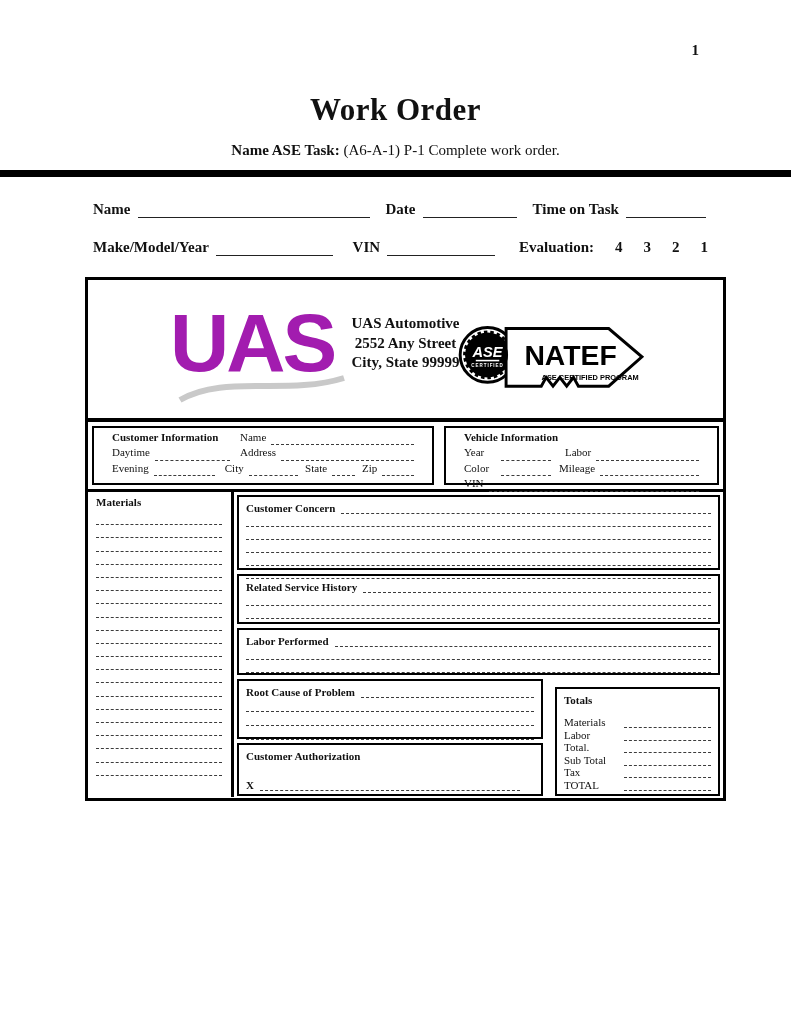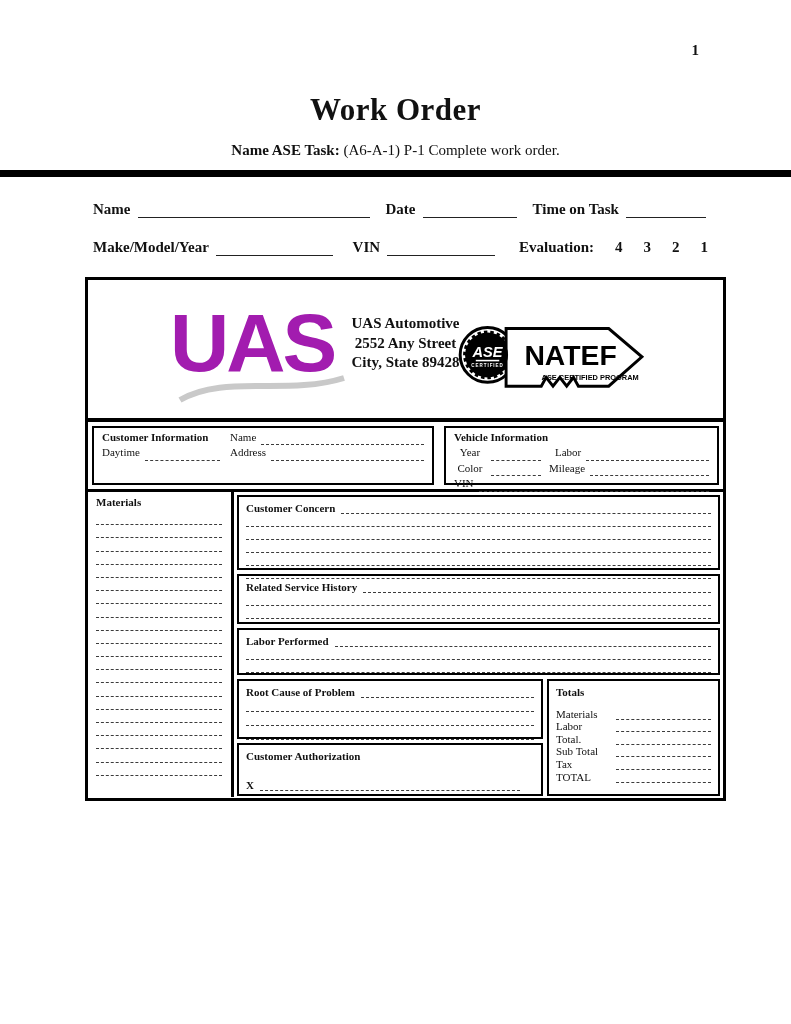--- a/index.html
+++ b/index.html
@@ -26,41 +26,41 @@
     border:3px solid #000;box-sizing:border-box;font-size:11px;}
   .form-header{position:relative;height:142px;border-bottom:4px solid #000;box-sizing:border-box;}
   .uas-wm{position:absolute;left:82px;top:22px;color:#a21caf;
     font-family:"Liberation Sans",sans-serif;font-weight:bold;font-size:82px;line-height:1;letter-spacing:-3px;}
   .uas-swoosh{position:absolute;left:88px;top:92px;}
   .company{position:absolute;left:50%;transform:translateX(-50%);top:14px;text-align:center;
     font-weight:bold;font-size:15px;line-height:1.3;white-space:nowrap;margin-top:20px;}
   .natef{position:absolute;right:72px;top:28px;}
 
   .info-row{display:flex;height:70px;box-sizing:border-box;padding:4px 4px;gap:10px;border-bottom:3px solid #000;}
-  .ibox{border:2px solid #000;box-sizing:border-box;padding:2px 8px;line-height:1.4;text-align:center;}
+  .ibox{border:2px solid #000;box-sizing:border-box;padding:2px 18px;line-height:1.4;}
   .cust-box{width:342px;}
   .veh-box{flex:1;}
   .irow{display:flex;align-items:flex-end;white-space:nowrap;}
   .it{font-weight:bold;}
   .f{display:inline-block;height:10px;border-bottom:1.8px dashed #3c3c3c;margin-left:5px;}
   .fgrow{flex:1;}
   .lcol{display:inline-flex;width:128px;align-items:flex-end;}
 
   .main-row{display:flex;height:305px;box-sizing:border-box;}
   .materials-box{width:146px;border-right:3px solid #000;box-sizing:border-box;padding:4px 9px 0 8px;}
   .mtitle{font-weight:bold;margin-bottom:4px;}
   .lrow{height:12.2px;border-bottom:1.8px dashed #3c3c3c;}
   .work-col{flex:1;display:flex;flex-direction:column;padding:3px;gap:4px;box-sizing:border-box;}
   .sec{border:2px solid #000;box-sizing:border-box;padding:3px 7px;}
   .sec-title-row{display:flex;align-items:flex-end;height:14px;}
   .sec-title{font-weight:bold;white-space:nowrap;}
   .tfill{flex:1;border-bottom:1.8px dashed #3c3c3c;margin-left:6px;height:11px;}
   .concern{height:75px;} .concern .lrow{height:12px;}
   .rsh{height:50px;} .labor{height:47px;}
-  .bottom-row{flex:1;display:flex;gap:4px;}
+  .bottom-row{flex:1;display:flex;gap:12px;align-items:flex-end;}
   .left-stack{width:306px;display:flex;flex-direction:column;gap:4px;}
   .rootcause{height:60px;} .rootcause .lrow{height:13px;}
   .auth{flex:1;}
   .xrow{display:flex;align-items:flex-end;margin-top:17px;padding-right:14px;}
   .xlab{font-weight:bold;}
   .totals{flex:1;}
   .t-row{display:flex;align-items:flex-end;height:12.6px;}
   .t-label{width:52px;white-space:nowrap;}
   .t-fill{flex:1;border-bottom:1.8px dashed #3c3c3c;height:9px;margin-left:8px;}
   .t-spacer{height:9px;}
@@ -107,21 +107,21 @@
   <div class="formbox">
 
     <div class="form-header">
       <div class="uas-wm">UAS</div>
       <svg class="uas-swoosh" width="172" height="32" viewBox="0 0 172 32">
         <path d="M4,28 C48,2 110,24 168,6" stroke="#c9c9c9" stroke-width="6" fill="none"></path>
       </svg>
       <div class="company">
         <div>UAS Automotive</div>
         <div>2552 Any Street</div>
-        <div>City, State 89428</div>
+        <div>City, State 99999</div>
       </div>
       <svg class="natef" width="196" height="86" viewBox="0 0 200 88">
         <circle cx="33" cy="48" r="28" fill="none" stroke="#000" stroke-width="3"></circle>
         <circle cx="33" cy="48" r="23" fill="#000" stroke="#000" stroke-width="4" stroke-dasharray="3.5 3"></circle>
         <path d="M52,21 L157,21 L191,50 L157,80 L126,80 L121,71 L114,80 L107,71 L100,80 L93,71 L88,80 L52,80 Z" fill="#fff" stroke="#000" stroke-width="3" stroke-linejoin="miter"></path>
         <circle cx="33" cy="48" r="21" fill="#000"></circle>
         <text x="33" y="50" text-anchor="middle" fill="#fff" font-family="Liberation Sans, sans-serif" font-size="15" font-weight="bold" font-style="italic">ASE</text>
         <rect x="21" y="53" width="24" height="1.6" fill="#fff"></rect>
         <text x="33" y="60" text-anchor="middle" fill="#fff" font-family="Liberation Sans, sans-serif" font-size="4.6" font-weight="bold" letter-spacing="1">CERTIFIED</text>
         <text x="118" y="58" text-anchor="middle" fill="#000" font-family="Liberation Sans, sans-serif" font-size="29" font-weight="bold">NATEF</text>
@@ -139,20 +139,32 @@
           <span class="f fgrow"></span>
         </div>
         <div class="irow">
           <span class="lcol">
               <span>Daytime</span>
               <span class="f fgrow" style="margin-right:10px"></span>
             </span>
           <span>Address</span>
           <span class="f fgrow"></span>
         </div>
+        <div class="irow">
+          <span class="lcol">
+              <span>Evening</span>
+              <span class="f fgrow" style="margin-right:10px"></span>
+            </span>
+          <span>City</span>
+          <span class="f" style="width:56px"></span>
+          <span style="margin-left:7px">State</span>
+          <span class="f" style="width:26px"></span>
+          <span style="margin-left:7px">Zip</span>
+          <span class="f" style="width:36px"></span>
+        </div>
       </div>
       <div class="ibox veh-box">
         <div class="irow">
             <span class="it">Vehicle Information</span>
           </div>
         <div class="irow">
           <span style="width:32px">Year</span>
           <span class="f" style="width:50px"></span>
           <span style="margin-left:14px">Labor</span>
           <span class="f fgrow"></span>

